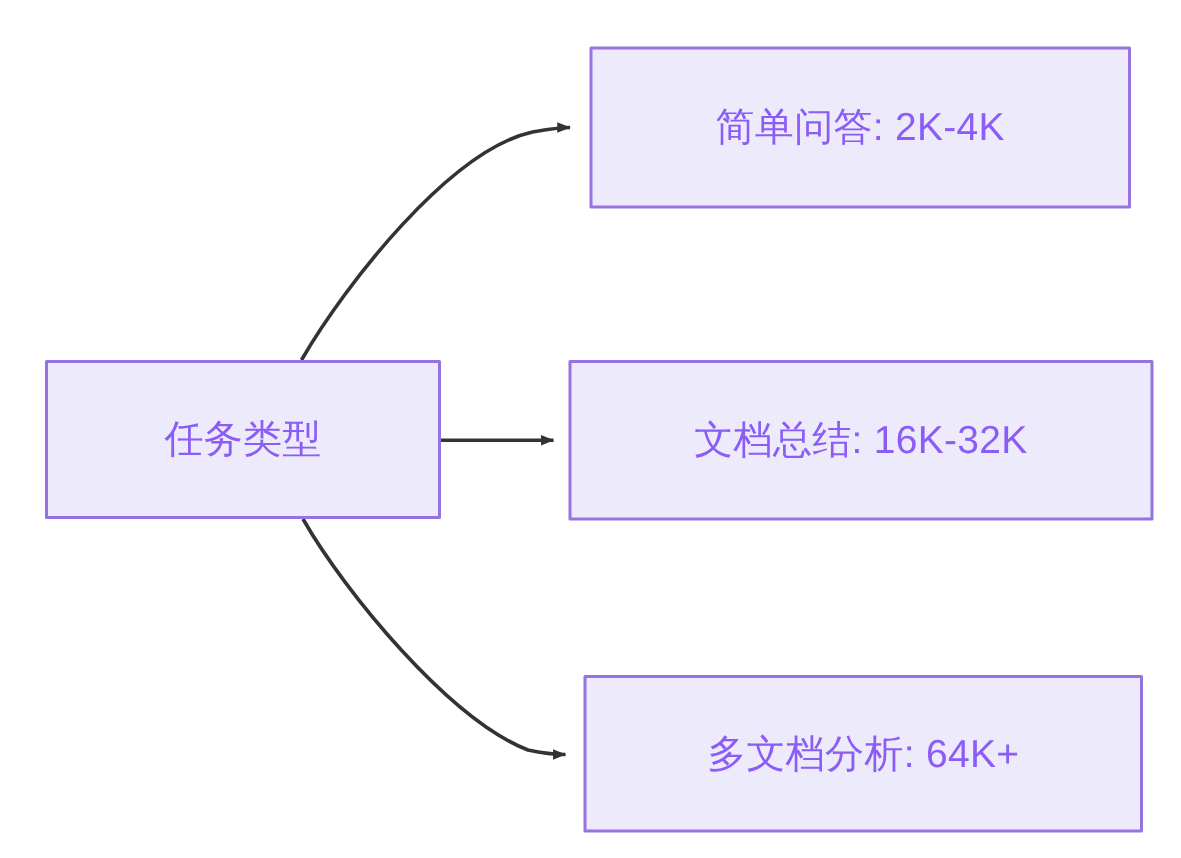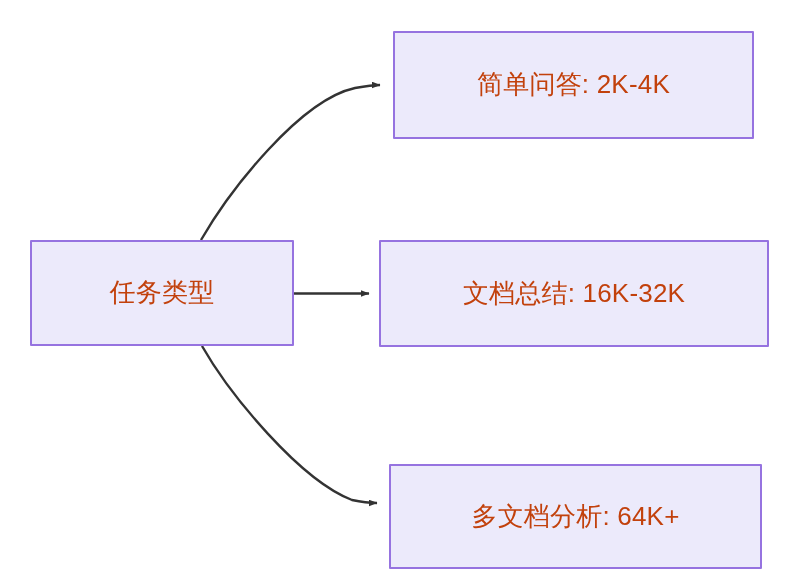--- a/index.html
+++ b/index.html
@@ -31,21 +31,21 @@
     box-sizing: border-box;
     background: #ECEAFB;
     border: 2px solid #9673E0;
     border-radius: 1px;
     display: flex;
     align-items: center;
     justify-content: center;
     z-index: 2;
   }
   .node-label {
-    color: #c2410c;
+    color: #8b5cf6;
     font-size: 26px;
     line-height: 1.2;
     letter-spacing: 0.2px;
     white-space: nowrap;
     text-align: right;
   }
   #node-source {
     left: 30px;
     top: 240px;
     width: 264px;
@@ -61,21 +61,20 @@
     left: 379px;
     top: 240px;
     width: 390px;
     height: 107px;
   }
   #node-multi-doc {
     left: 389px;
     top: 450px;
     width: 373px;
     height: 105px;
-    margin-top: 14px;
   }
 </style>
 </head>
 <body>
 
 <div id="diagram-canvas">
 
   <svg id="edge-layer" viewBox="0 0 787 572">
     <defs>
       <marker id="arrowhead" markerWidth="9" markerHeight="7" refX="8.5" refY="3.5" orient="auto" markerUnits="userSpaceOnUse">

